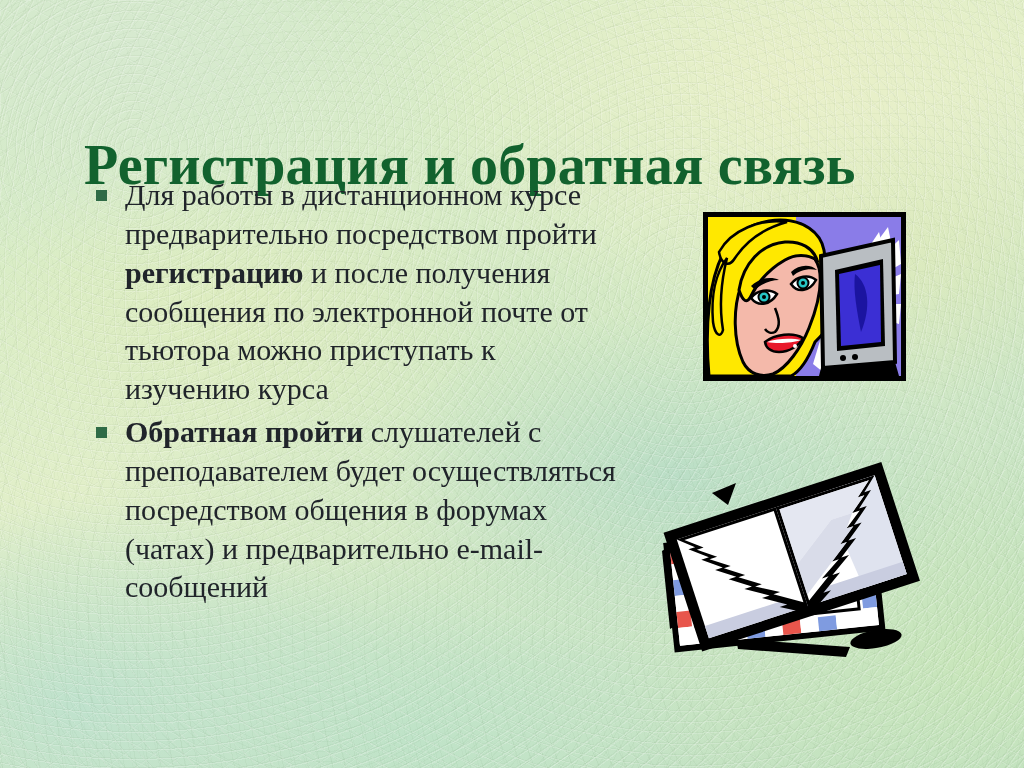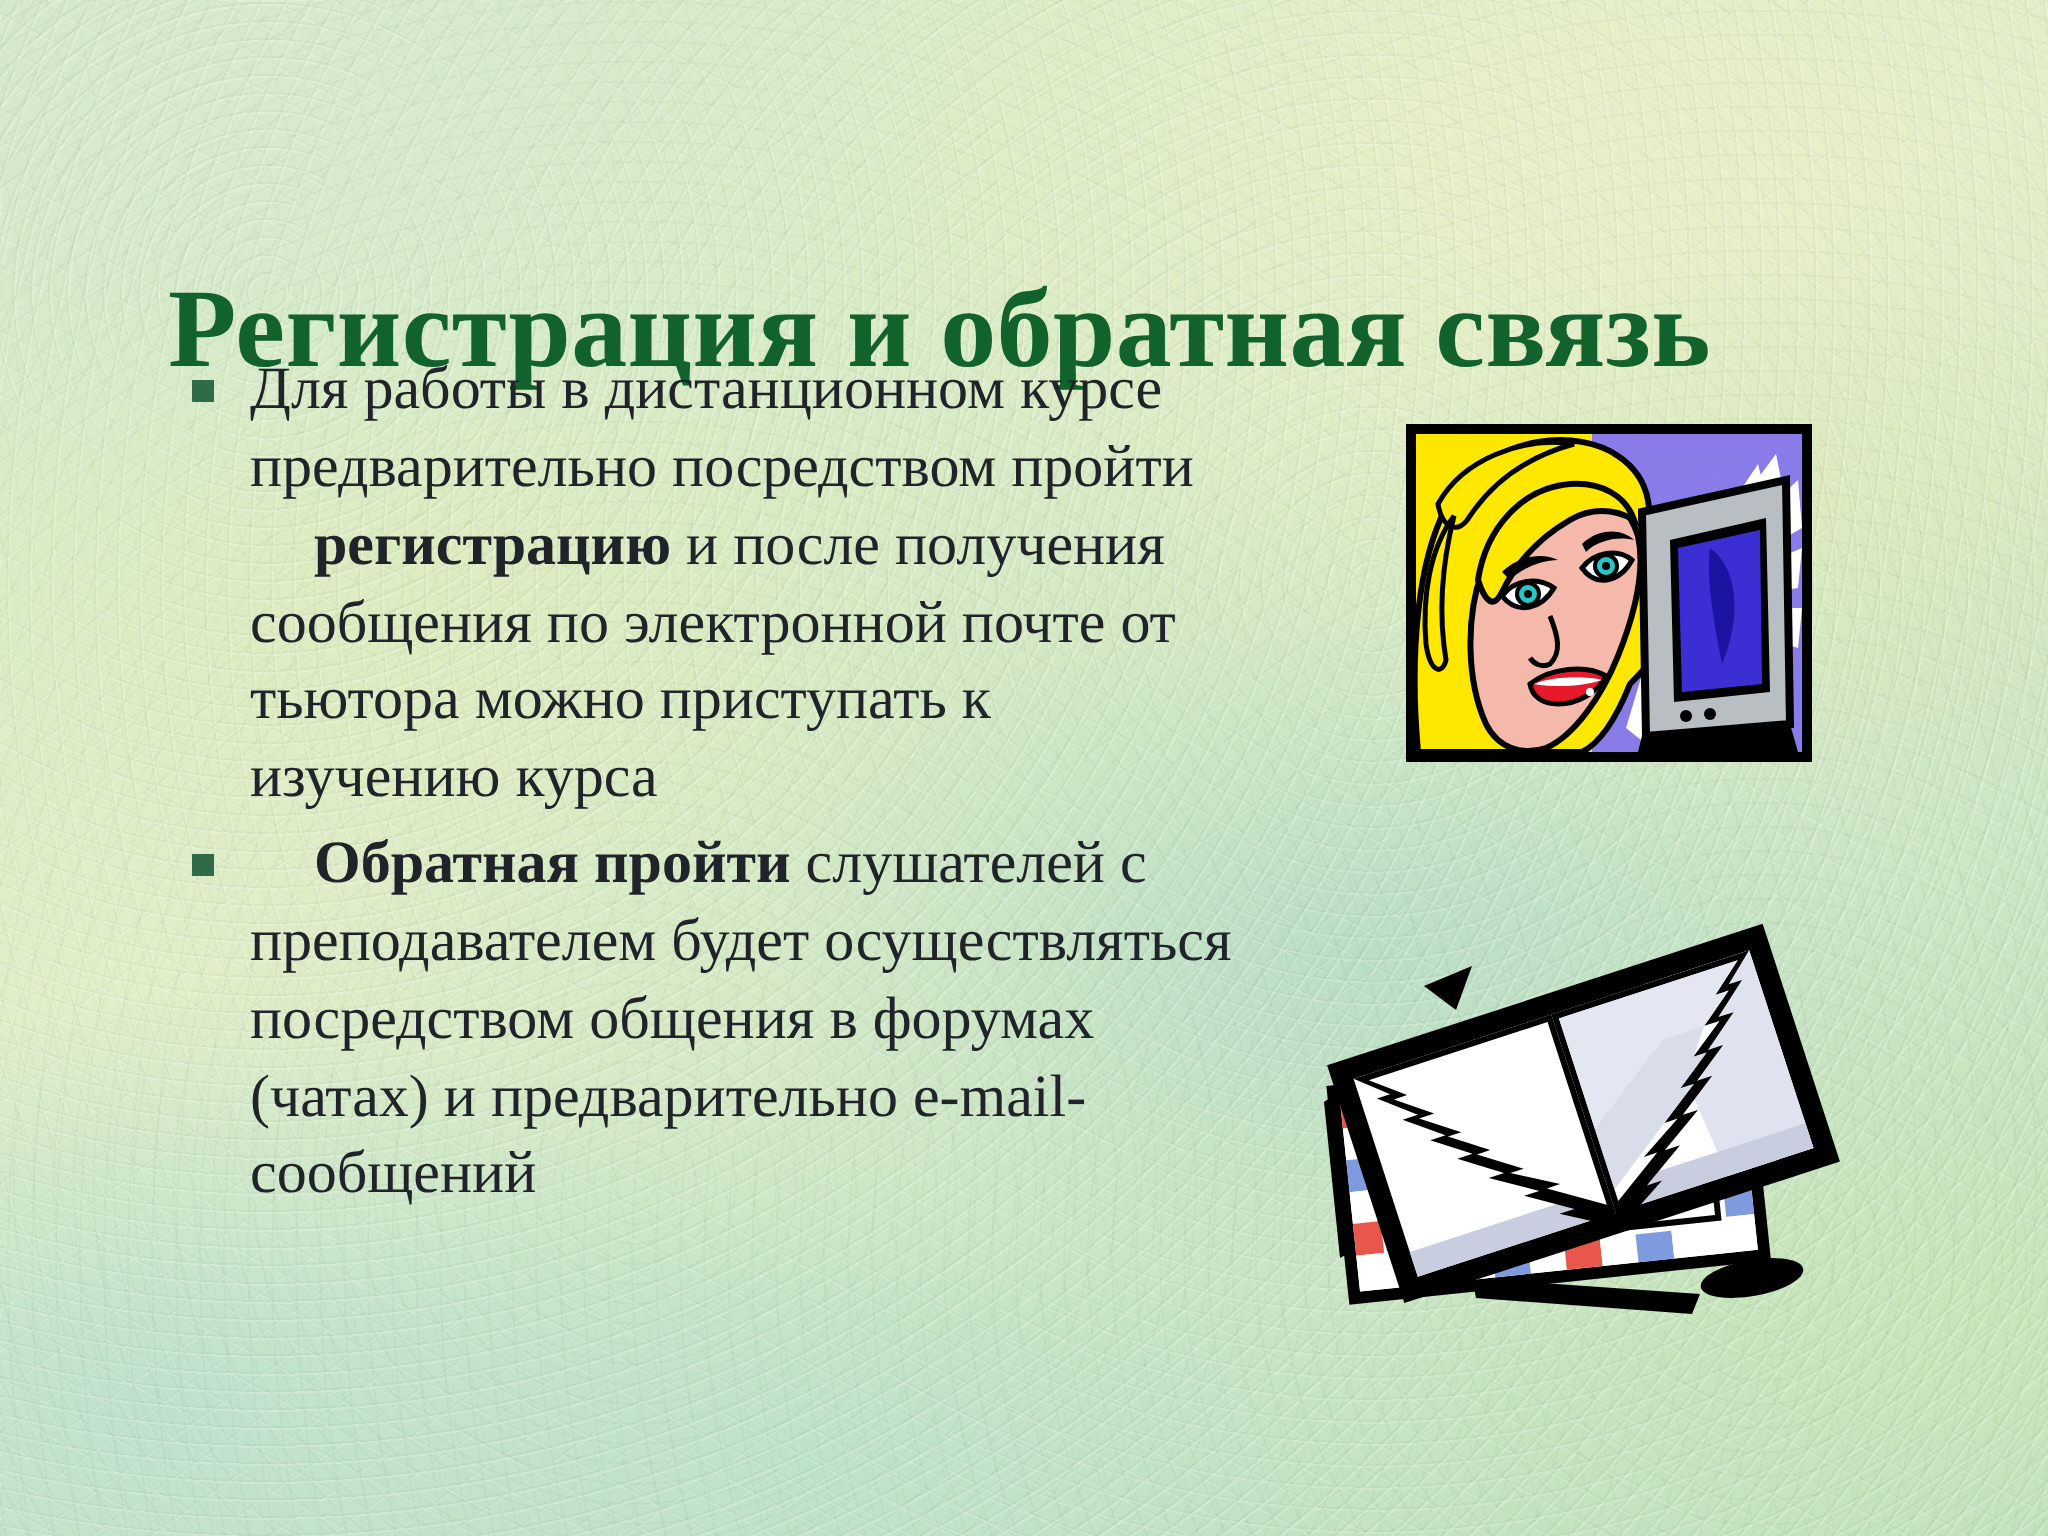--- a/index.html
+++ b/index.html
@@ -98,21 +98,21 @@
     background: #2f6b46;
     margin-top: 14px;
     margin-right: 18px;
   }
   .bullet-text {
     flex: 1 1 auto;
     font-size: 30px;
     line-height: 1.295;
     color: #20242a;
   }
-  .bullet-text b { font-weight: bold; margin-left: 32px; }
+  .bullet-text b { font-weight: bold; }
 
   
   #art-woman {
     position: absolute;
     left: 703px;
     top: 212px;
     width: 203px;
     height: 169px;
   }
   #art-woman svg { display: block; width: 100%; height: 100%; }

